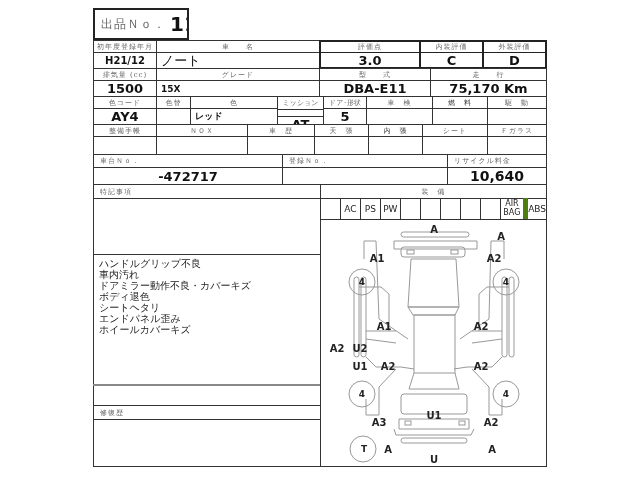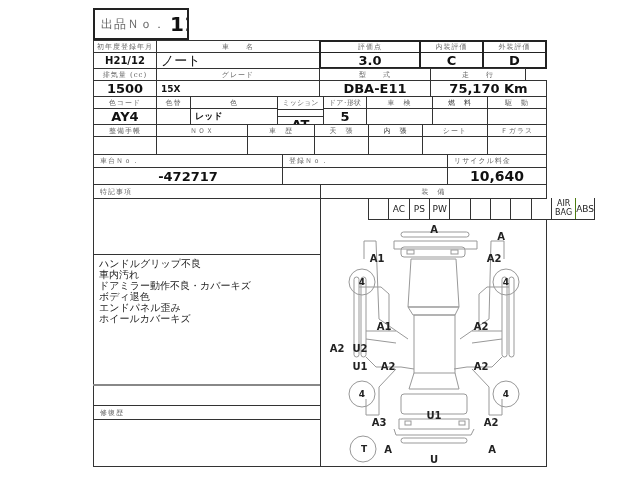--- a/index.html
+++ b/index.html
@@ -33,21 +33,21 @@
 
 <div class="cell val" style="left:93px;top:52px;width:64px;height:17px;font-size:10px;">H21/12</div>
 <div class="cell val val-l" style="left:156px;top:52px;width:164px;height:17px;font-weight:normal;font-size:13px;">ノート</div>
 <div class="cell val thick" style="left:319px;top:52px;width:102px;height:17px;border-top-width:1px;">3.0</div>
 <div class="cell val thick" style="left:420px;top:52px;width:64px;height:17px;border-top-width:1px;border-left-width:1px;">C</div>
 <div class="cell val thick" style="left:483px;top:52px;width:64px;height:17px;border-top-width:1px;border-left-width:1px;">D</div>
 
 <div class="cell lbl" style="left:93px;top:68px;width:64px;height:13px;">排気量 (cc)</div>
 <div class="cell lbl" style="left:156px;top:68px;width:164px;height:13px;">グレード</div>
 <div class="cell lbl" style="left:319px;top:68px;width:112px;height:13px;">型　　式</div>
-<div class="cell lbl" style="left:430px;top:68px;width:96px;height:13px;">走　　行</div>
+<div class="cell lbl" style="left:430px;top:68px;width:117px;height:13px;">走　　行</div>
 
 <div class="cell val" style="left:93px;top:80px;width:64px;height:17px;">1500</div>
 <div class="cell val val-l small-val" style="left:156px;top:80px;width:164px;height:17px;">15X</div>
 <div class="cell val" style="left:319px;top:80px;width:112px;height:17px;">DBA-E11</div>
 <div class="cell val" style="left:430px;top:80px;width:117px;height:17px;">75,170 Km</div>
 
 <div class="cell lbl" style="left:93px;top:96px;width:64px;height:13px;">色コード</div>
 <div class="cell lbl" style="left:156px;top:96px;width:35px;height:13px;">色替</div>
 <div class="cell lbl" style="left:190px;top:96px;width:88px;height:13px;">色</div>
 <div class="cell lbl" style="left:277px;top:96px;width:47px;height:14px;letter-spacing:0;">ミッション</div>
@@ -88,41 +88,42 @@
 <div class="cell val" style="left:282px;top:167px;width:166px;height:18px;"></div>
 <div class="cell val" style="left:447px;top:167px;width:100px;height:18px;font-size:14px;">10,640</div>
 
 <div class="cell lbl lbl-l" style="left:93px;top:184px;width:228px;height:15px;">特記事項</div>
 <div class="abs" style="left:93px;top:198px;width:228px;height:57px;border:1px solid #333;border-top:none;"></div>
 <div class="abs" style="left:93px;top:254px;width:228px;height:132px;border-left:1px solid #333;border-right:1px solid #333;border-top:1px solid #333;padding:3px 0 0 5px;">
   <div class="remarks-line">ハンドルグリップ不良</div>
   <div class="remarks-line">車内汚れ</div>
   <div class="remarks-line">ドアミラー動作不良・カバーキズ</div>
   <div class="remarks-line">ボディ退色</div>
+  <div class="remarks-line">シートヘタリ</div>
   <div class="remarks-line">エンドパネル歪み</div>
   <div class="remarks-line">ホイールカバーキズ</div>
 </div>
 <div class="abs" style="left:93px;top:384px;width:228px;height:2px;background:#888;"></div>
 
 <div class="cell lbl lbl-l" style="left:93px;top:405px;width:228px;height:15px;">修復歴</div>
 <div class="abs" style="left:93px;top:419px;width:228px;height:48px;border:1px solid #333;border-top:none;"></div>
 <div class="abs" style="left:93px;top:386px;width:228px;height:20px;border-left:1px solid #333;border-right:1px solid #333;"></div>
 
 <div class="cell lbl" style="left:320px;top:184px;width:227px;height:15px;">装　備</div>
-<div class="abs" style="left:320px;top:198px;width:227px;height:22px;display:flex;border:1px solid #333;border-top:none;margin-left:48px;">
+<div class="abs" style="left:320px;top:198px;width:227px;height:22px;display:flex;border:1px solid #333;border-top:none;">
   <div class="eq" style="width:21px;border-right:1px solid #333;"></div>
   <div class="eq" style="width:21px;border-right:1px solid #333;display:flex;align-items:center;justify-content:center;">AC</div>
   <div class="eq" style="width:21px;border-right:1px solid #333;display:flex;align-items:center;justify-content:center;">PS</div>
   <div class="eq" style="width:21px;border-right:1px solid #333;display:flex;align-items:center;justify-content:center;">PW</div>
   <div class="eq" style="width:21px;border-right:1px solid #333;"></div>
   <div class="eq" style="width:21px;border-right:1px solid #333;"></div>
   <div class="eq" style="width:21px;border-right:1px solid #333;"></div>
   <div class="eq" style="width:21px;border-right:1px solid #333;"></div>
   <div class="eq" style="width:21px;border-right:1px solid #333;"></div>
-  <div class="eq" style="width:25px;border-right:1px solid #4d7c0f;font-size:8px;line-height:9px;text-align:center;white-space:normal;padding-top:1px;">AIR BAG</div>
+  <div class="eq" style="width:25px;border-right:5px solid #4d7c0f;font-size:8px;line-height:9px;text-align:center;white-space:normal;padding-top:1px;">AIR BAG</div>
   <div class="eq" style="flex:1;display:flex;align-items:center;justify-content:center;">ABS</div>
 </div>
 
 <div class="abs" style="left:320px;top:219px;width:227px;height:248px;border:1px solid #333;border-top:none;">
   <svg width="227" height="248" viewBox="0 0 227 248">
     <g fill="none" stroke="#999" stroke-width="1">
 
       <rect x="80" y="13" width="68" height="5" rx="2.5"></rect>
       <path d="M73 22 L73 30 L80 30 L150 30 L156 30 L156 22 Z"></path>
       <rect x="80" y="28" width="64" height="10" rx="3"></rect>

